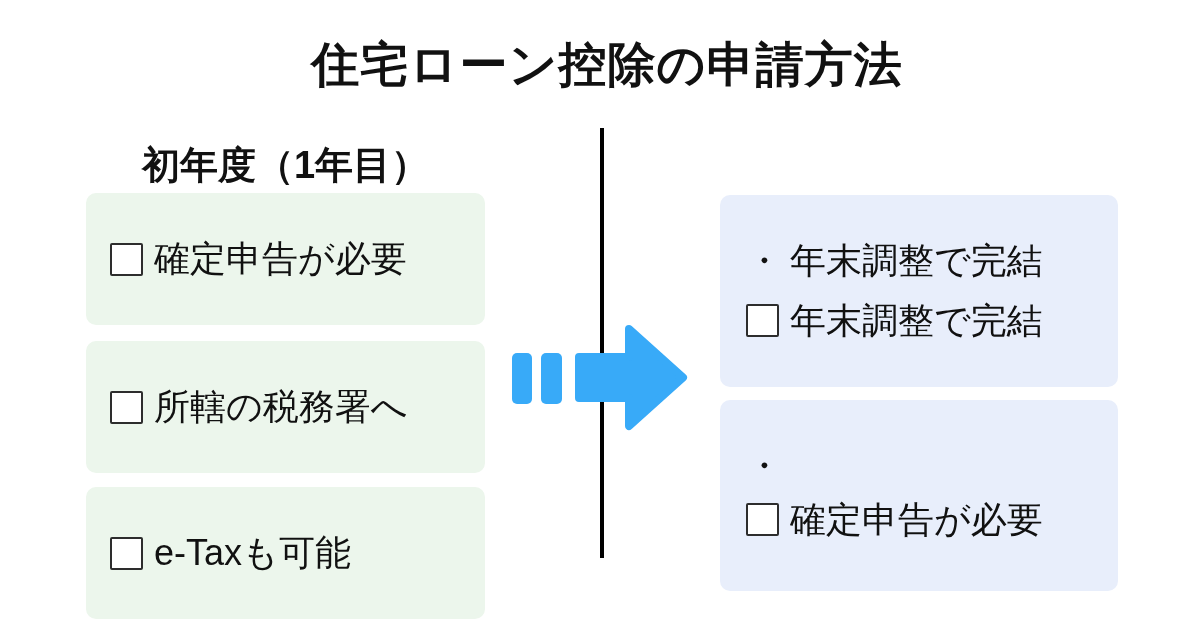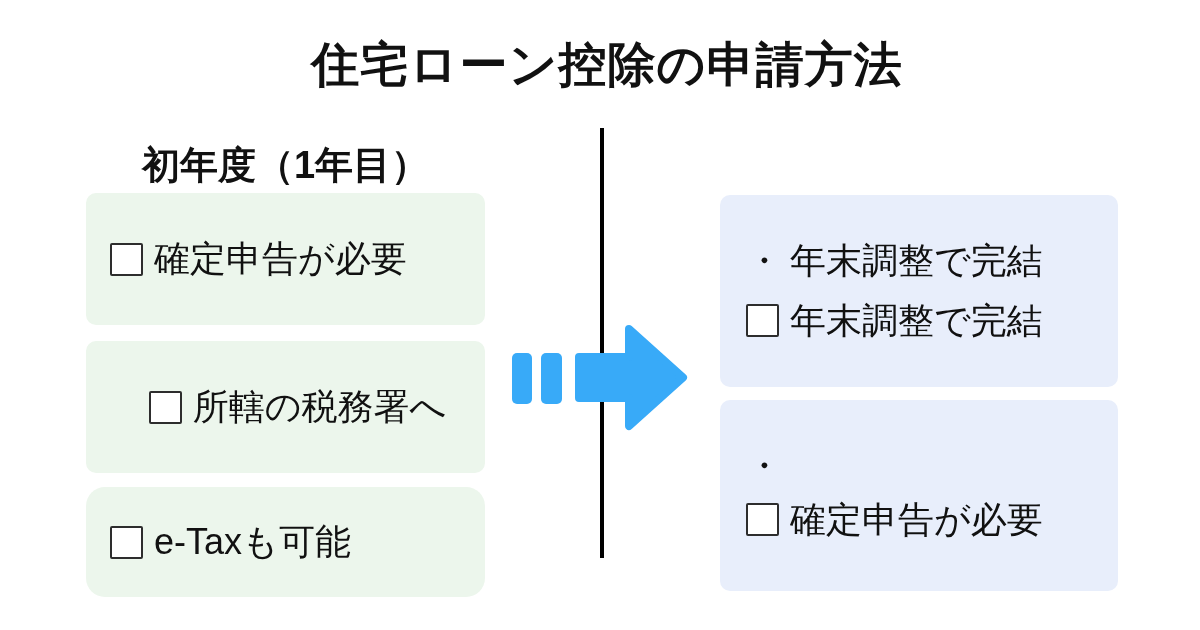--- a/index.html
+++ b/index.html
@@ -39,22 +39,22 @@
   .card{position:absolute;border-radius:10px;display:flex;}
   .card.green{
     left:86px;width:399px;background:var(--left-card-bg);
     align-items:center;padding-left:24px;
   }
   .card.blue{
     left:720px;width:398px;background:var(--right-card-bg);
     flex-direction:column;justify-content:center;padding-left:26px;gap:13px;
   }
   #left-card-0{top:193px;height:132px;}
-  #left-card-1{top:341px;height:132px;justify-content:center;}
-  #left-card-2{top:487px;height:110px;border-radius:19px;}
+  #left-card-1{top:341px;height:132px;}
+  #left-card-2{top:487px;height:132px;}
   #right-card-0{top:195px;height:192px;}
   #right-card-1{top:400px;height:191px;}
 
   .row{display:flex;align-items:center;}
   .checkbox{
     flex:none;width:33px;height:33px;
     border:2px solid var(--checkbox-border);
     background:#ffffff;border-radius:2px;margin-right:11px;
   }
   .bullet-slot{

